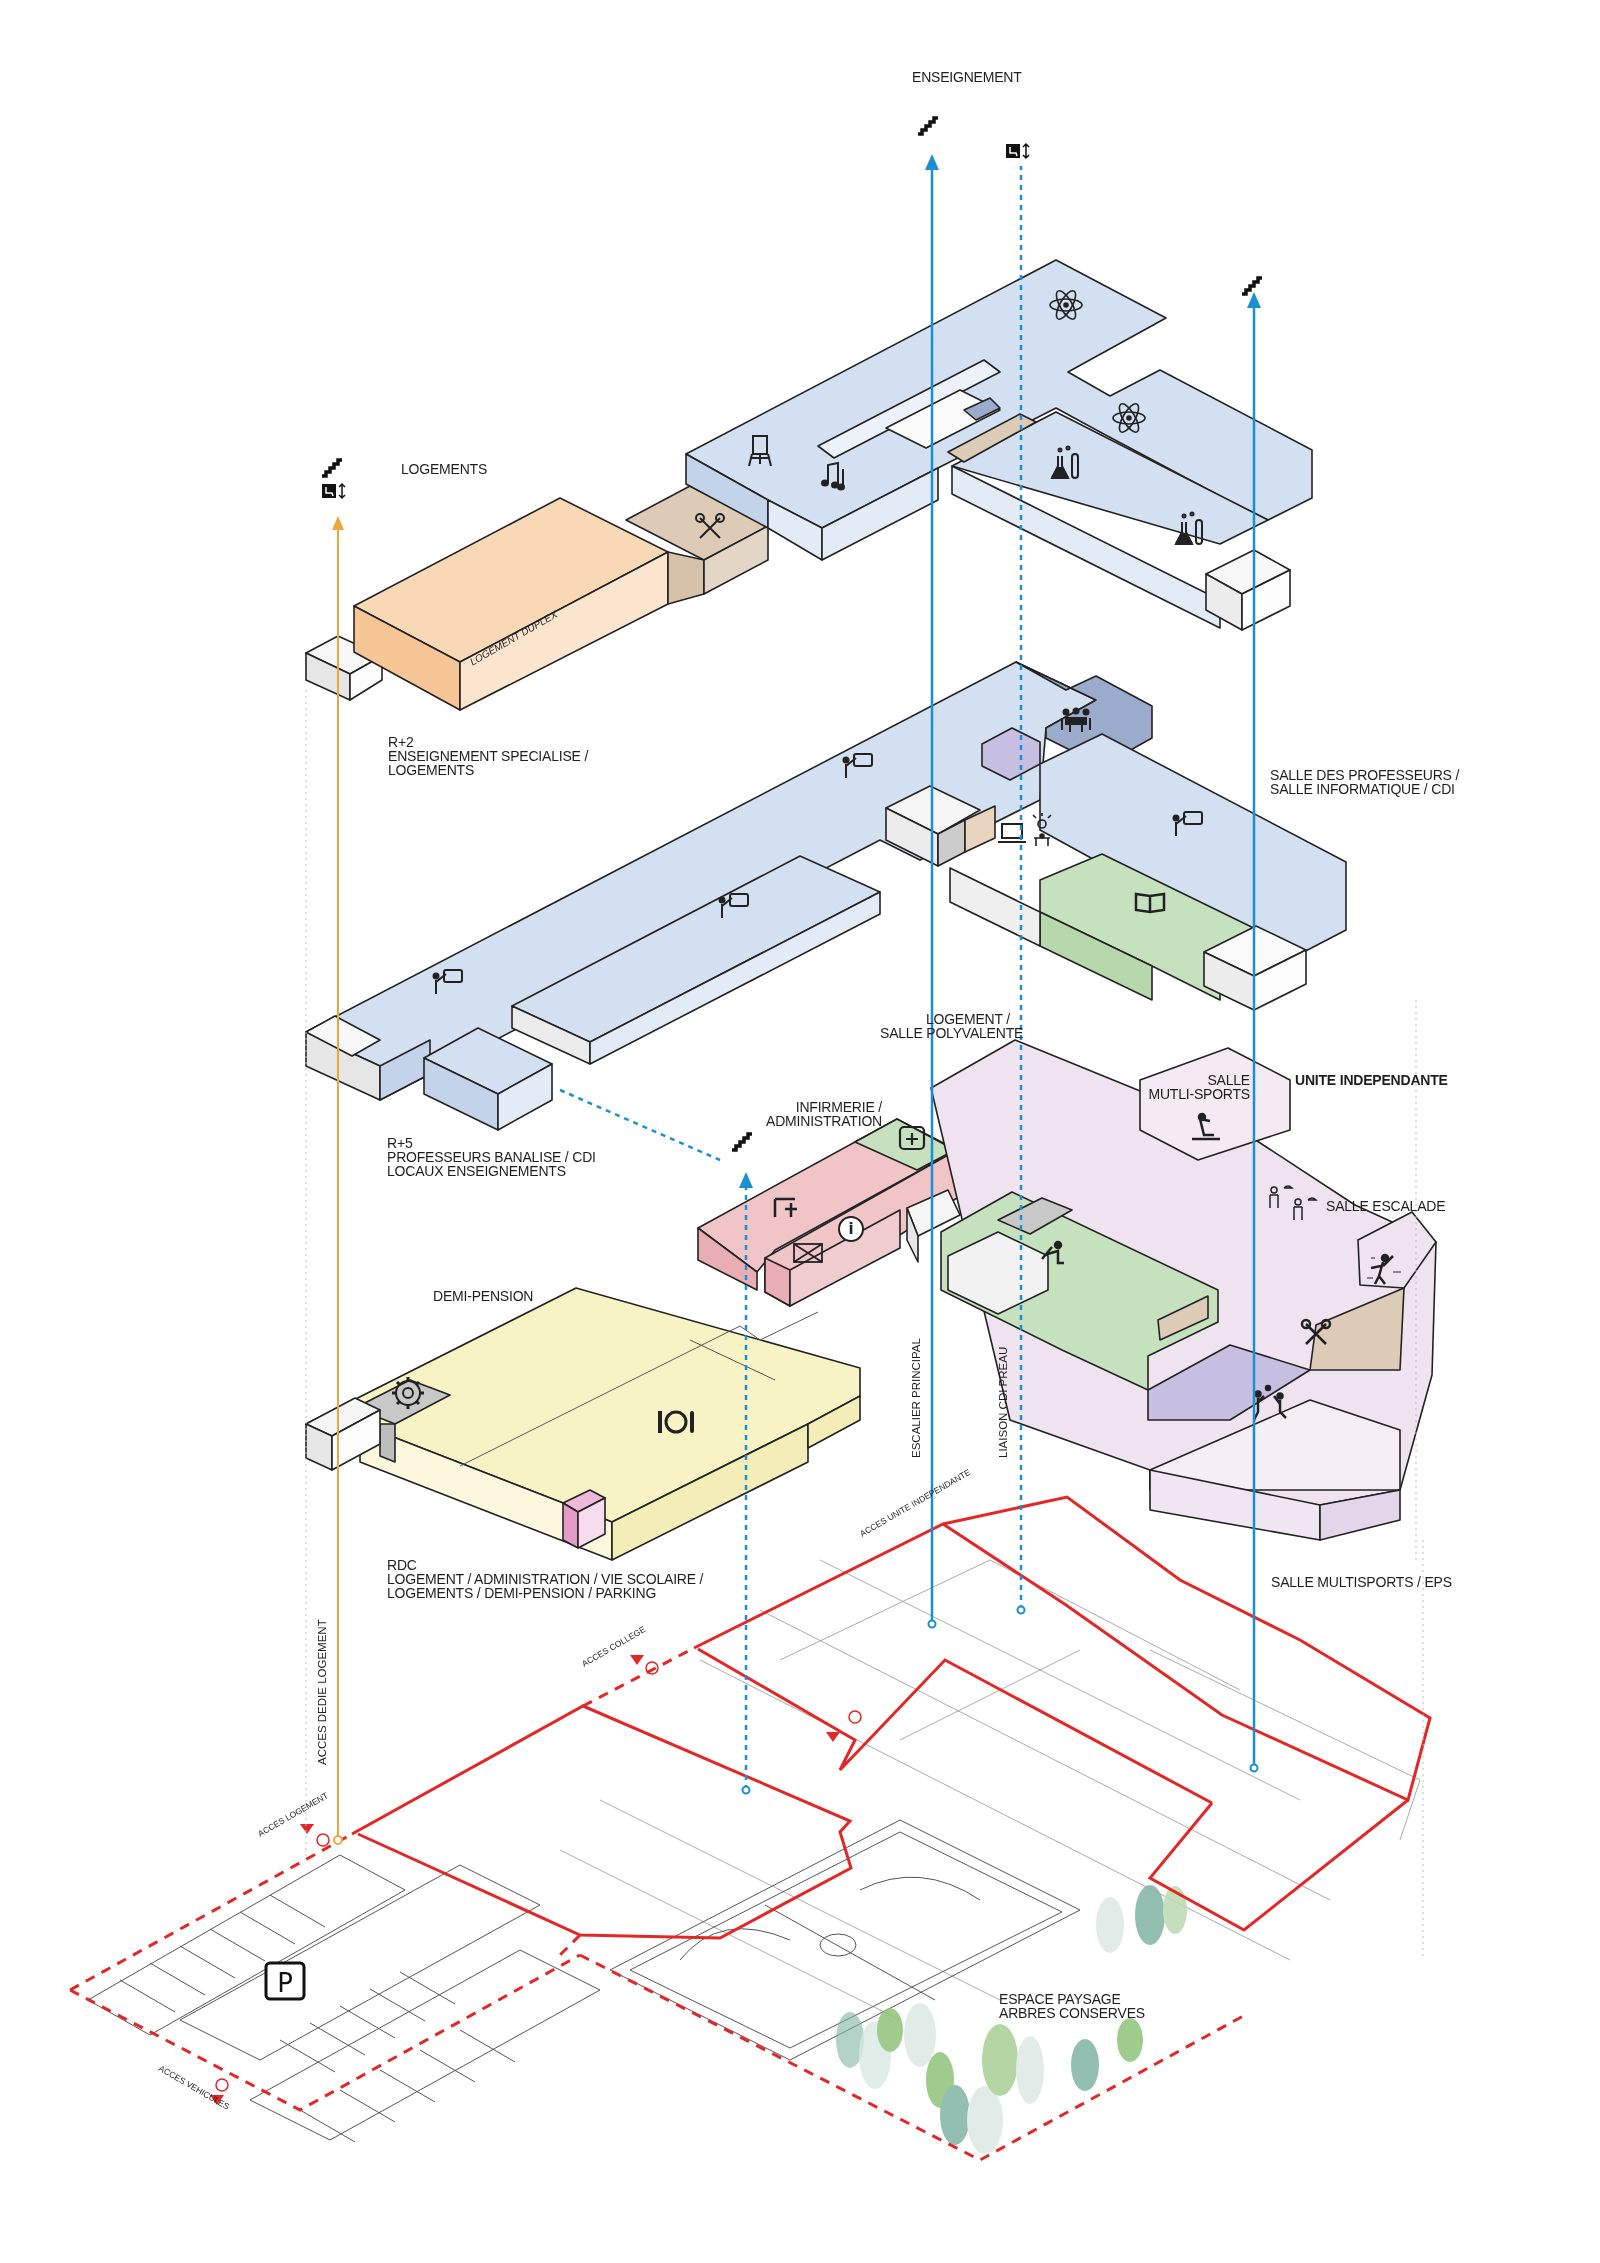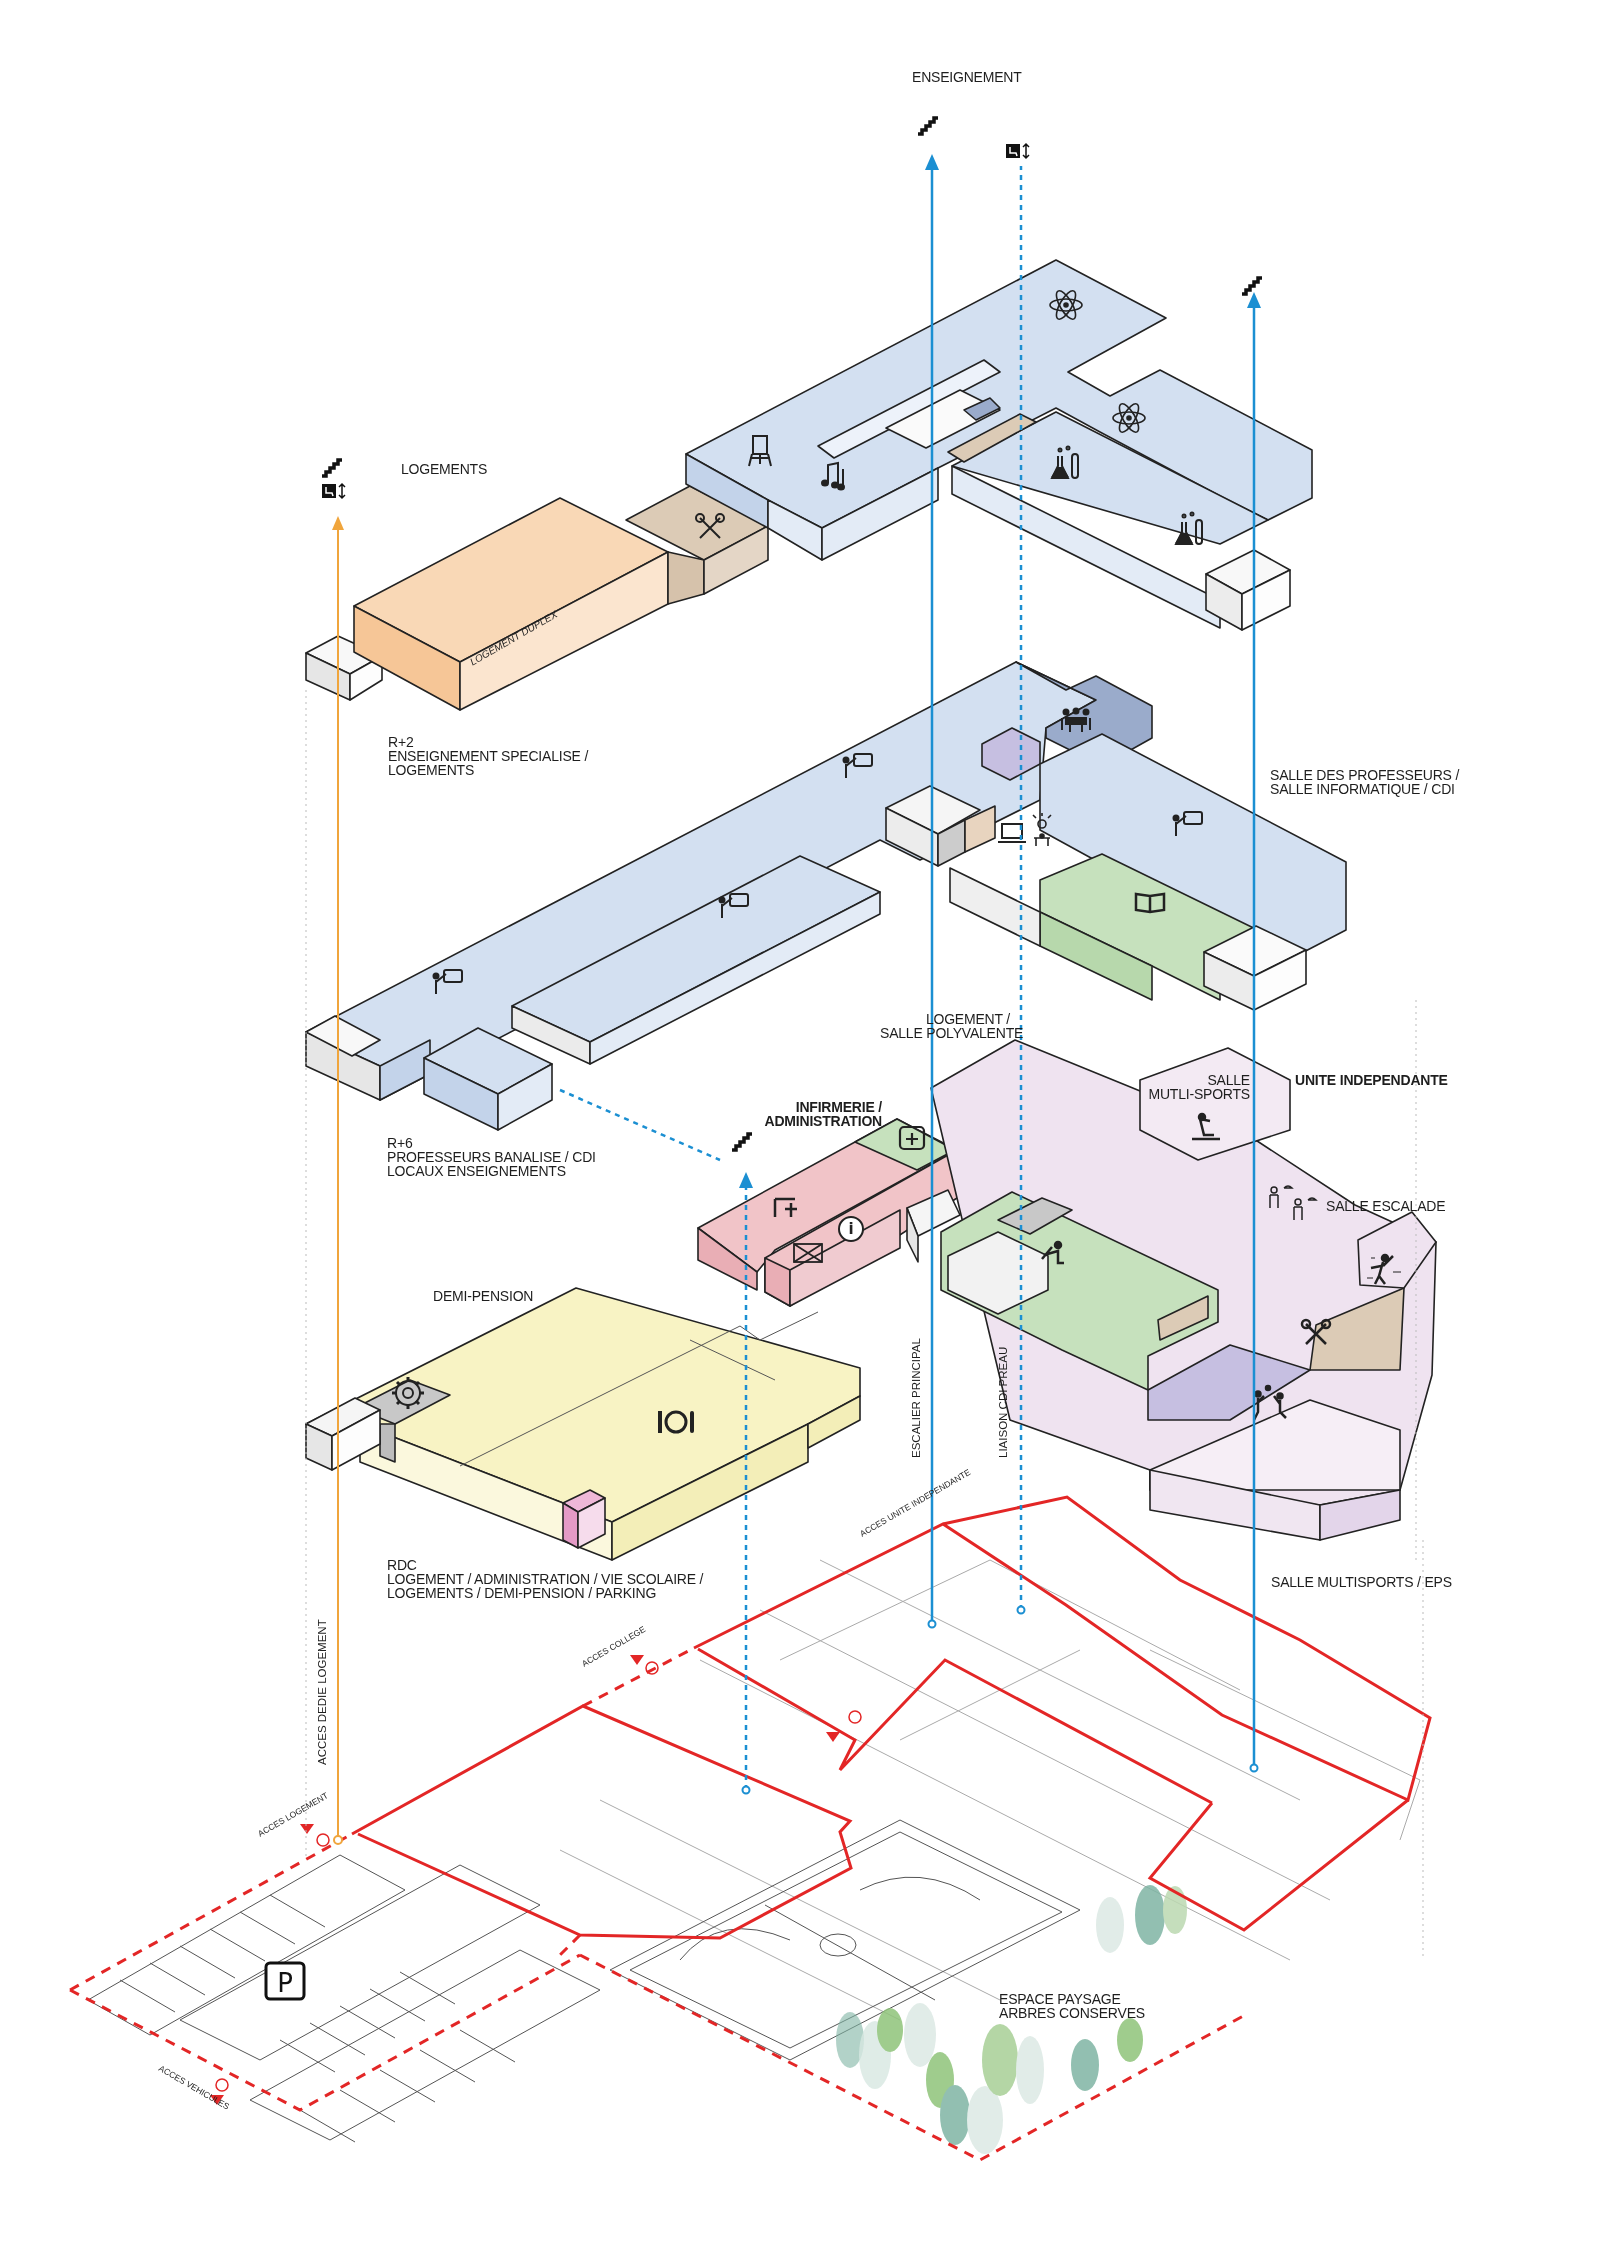--- a/index.html
+++ b/index.html
@@ -423,27 +423,27 @@
   <span>LOGEMENT /</span>
   <span>SALLE POLYVALENTE</span>
 </div>
 
 <div class="lbl right" style="left:1120px;top:1073px;width:130px;">
   <span>SALLE</span>
   <span>MUTLI-SPORTS</span>
 </div>
 <div class="lbl" style="left:1295px;top:1073px;font-weight:bold;">UNITE INDEPENDANTE</div>
 
-<div class="lbl right" style="left:752px;top:1100px;width:130px;font-weight:bold;">
+<div class="lbl right" style="left:752px;top:1100px;width:130px;">
   <span>INFIRMERIE /</span>
   <span>ADMINISTRATION</span>
 </div>
 
 <div class="lbl" style="left:387px;top:1136px;">
-  <span>R+6</span>
+  <span>R+5</span>
   <span>PROFESSEURS BANALISE / CDI</span>
   <span>LOCAUX ENSEIGNEMENTS</span>
 </div>
 
 <div class="lbl" style="left:1326px;top:1199px;">SALLE ESCALADE</div>
 
 <div class="lbl" style="left:401px;top:1289px;margin-left:32px;">DEMI-PENSION</div>
 
 <div class="lbl" style="left:387px;top:1558px;">
   <span>RDC</span>

